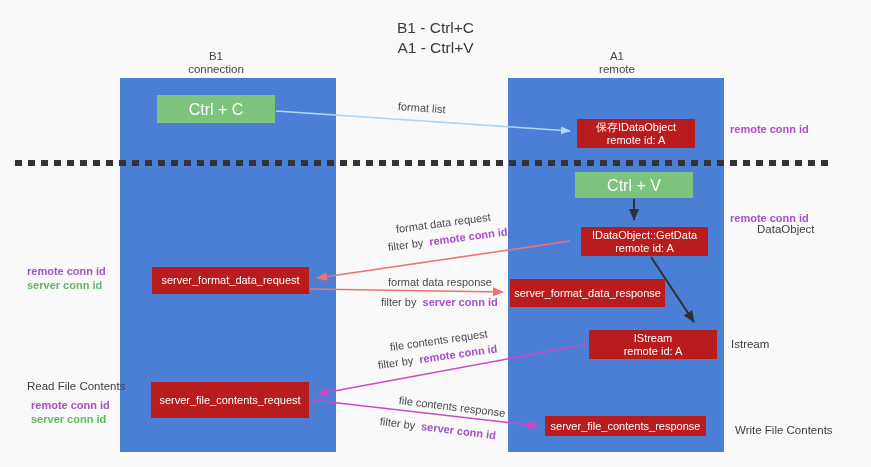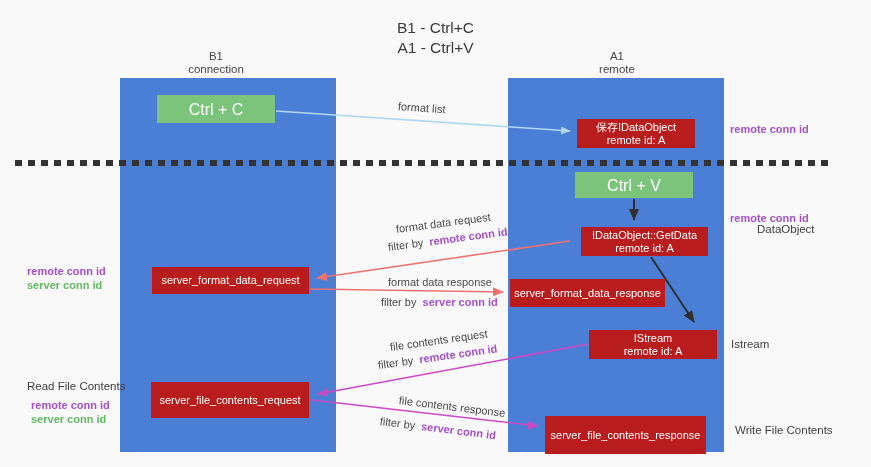--- a/index.html
+++ b/index.html
@@ -100,21 +100,21 @@
 
   <div class="node orange" style="left:589px; top:330px; width:128px; height:29px;">
     <span>IStream</span>
     <span>remote id: A</span>
   </div>
 
   <div class="node orange" style="left:151px; top:382px; width:158px; height:36px;align-items:center;">
     <span>server_file_contents_request</span>
   </div>
 
-  <div class="node orange" style="left:545px; top:416px; width:161px; height:38px;">
+  <div class="node orange" style="left:545px; top:416px; width:161px; height:20px;">
     <span>server_file_contents_response</span>
   </div>
 
   <div class="elabel" style="left:398px; top:100px; transform:rotate(4deg);">format list</div>
 
   <div class="elabel" style="left:396px; top:223px; transform:rotate(-7.5deg);">format data request</div>
   <div class="elabel" style="left:388px; top:241px; transform:rotate(-7.5deg);">
     <span>filter by</span>
     <span class="purple mlft">remote conn id</span>
   </div>

